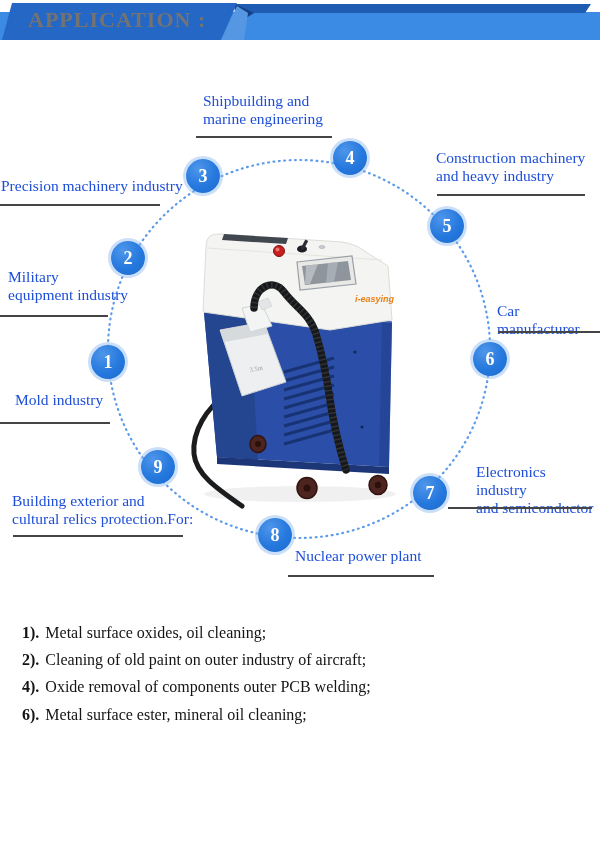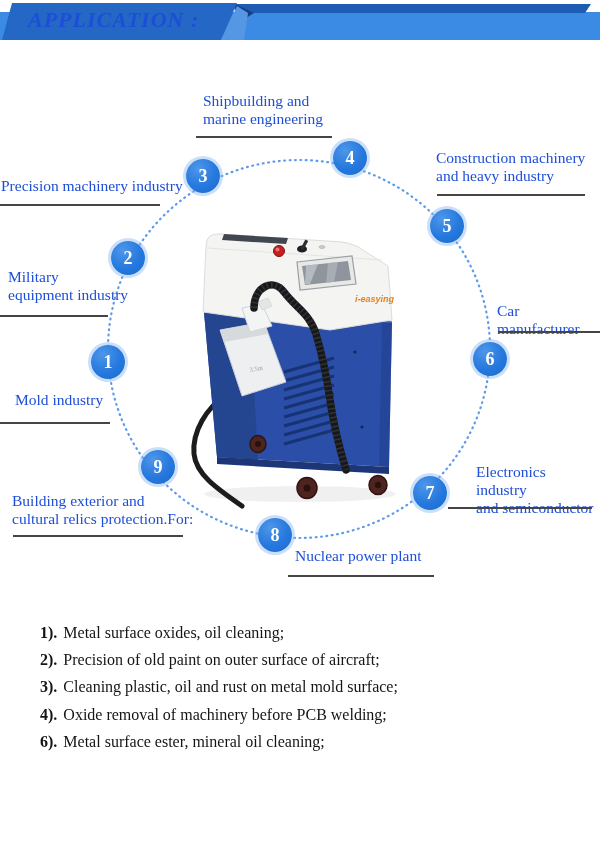--- a/index.html
+++ b/index.html
@@ -4,42 +4,42 @@
 <style>
   html,body{margin:0;padding:0;}
   body{
     width:600px;height:850px;position:relative;background:#ffffff;
     font-family:"Liberation Serif", serif;overflow:hidden;
   }
   
   .banner{position:absolute;left:0;top:0;width:600px;height:46px;}
   .banner-title{
     position:absolute;left:28px;top:7px;width:210px;
-    color:#1d4ed8;font-size:22px;font-weight:bold;font-style:italic;
+    color:#737373;font-size:22px;font-weight:bold;
     letter-spacing:1px;
   }
   
   .diagram{position:absolute;left:0;top:46px;width:600px;height:574px;}
   .ring-svg{position:absolute;left:0;top:0;z-index:0;}
   .machine-svg{position:absolute;left:150px;top:176px;z-index:1;}
   .badge{
     position:absolute;width:34px;height:34px;border-radius:50%;z-index:3;
     background:radial-gradient(circle at 35% 28%, #4e96ea 0%, #2578dd 55%, #1c6bd0 100%);
     box-shadow:0 0 0 3px rgba(140,185,240,0.45);
     color:#fff;font-size:18px;font-weight:bold;
     display:flex;align-items:center;justify-content:center;
   }
   .node-label{
     position:absolute;z-index:2;color:#1d4ed8;font-size:15.5px;line-height:1.16;
     white-space:pre-line;
   }
   .nline{position:absolute;z-index:2;height:2px;background:#454545;}
   
   .apps{position:absolute;left:22px;top:624px;width:560px;z-index:2;}
-  .app-item{font-size:16px;color:#141414;margin-bottom:9.2px;white-space:nowrap;margin-left:18px;}
+  .app-item{font-size:16px;color:#141414;margin-bottom:9.2px;white-space:nowrap;}
   .app-item .num{font-weight:bold;margin-right:6px;}
 </style>
 </head>
 <body>
 
 <div class="banner">
   <svg width="600" height="46" viewBox="0 0 600 46">
 
     <polygon points="0,12 600,12 600,40 0,40" fill="#3b8ae4"></polygon>
 
@@ -179,17 +179,16 @@
   <div>
     <div class="badge" style="left:141px;top:404px">9</div>
     <div class="node-label" style="left:12px;top:446px">Building exterior and
 cultural relics protection.For:</div>
     <div class="nline" style="left:13px;top:489px;width:170px"></div>
   </div>
 </div>
 
 <div class="apps">
   <div class="app-item"><span class="num">1).</span><span>Metal surface oxides, oil cleaning;</span></div>
-  <div class="app-item"><span class="num">2).</span><span>Precision of old paint on outer surface of aircraft;</span></div>
-  <div class="app-item"><span class="num">3).</span><span>Cleaning plastic, oil and rust on metal mold surface;</span></div>
-  <div class="app-item"><span class="num">4).</span><span>Oxide removal of machinery before PCB welding;</span></div>
+  <div class="app-item"><span class="num">2).</span><span>Cleaning of old paint on outer industry of aircraft;</span></div>
+  <div class="app-item"><span class="num">4).</span><span>Oxide removal of components outer PCB welding;</span></div>
   <div class="app-item"><span class="num">6).</span><span>Metal surface ester, mineral oil cleaning;</span></div>
 </div>
 
 </body></html>

